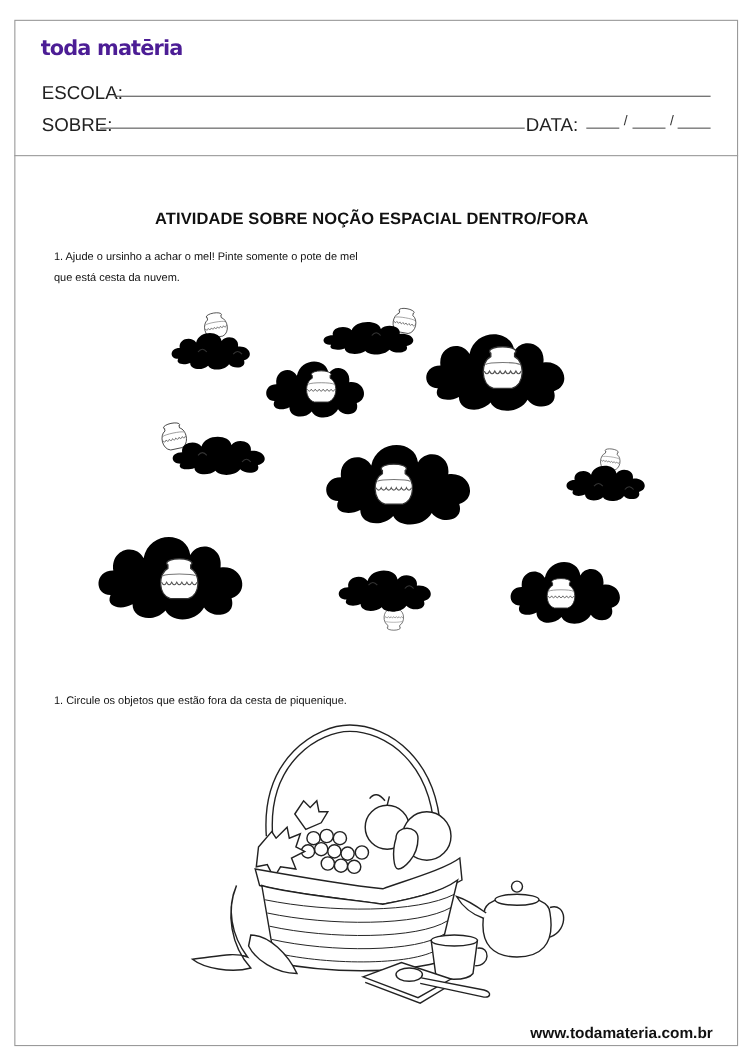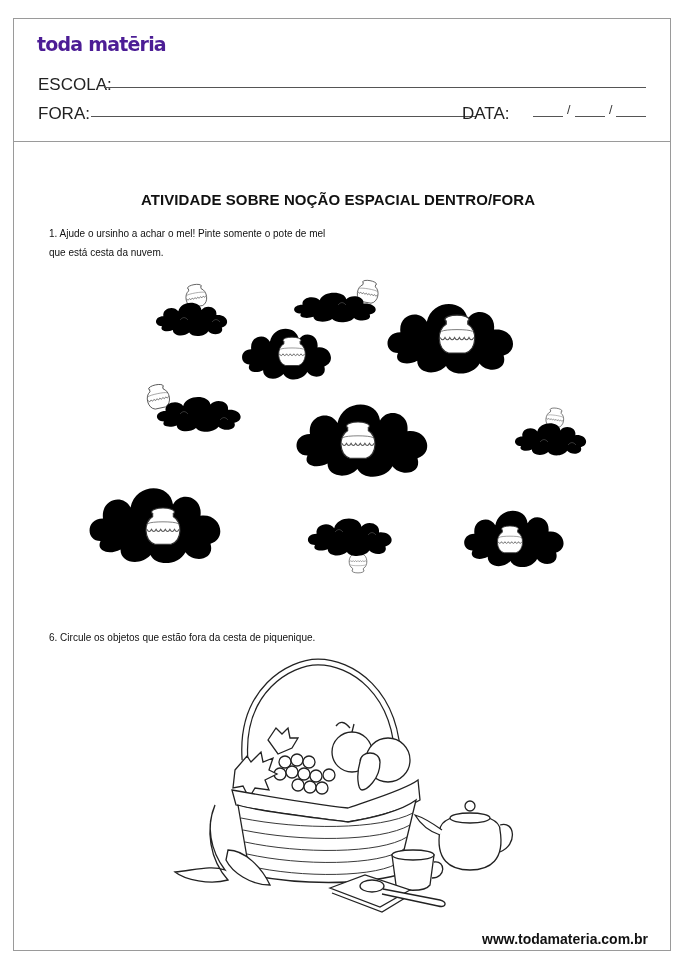--- a/index.html
+++ b/index.html
@@ -24,36 +24,36 @@
 <body>
 
 <div class="sheet"></div>
 <div class="header-divider"></div>
 
 <div class="logo">toda matēria</div>
 
 <span class="field-label" style="left:38px; top:75px;">ESCOLA:</span>
 <div class="rule" style="left:104px; top:87px; width:542px;"></div>
 
-<span class="field-label" style="left:38px; top:104px;">FORA:</span>
+<span class="field-label" style="left:38px; top:104px;">SOBRE:</span>
 <div class="rule" style="left:91px; top:116px; width:386px;"></div>
 
-<span class="field-label" style="left:462px; top:104px;">DATA:</span>
+<span class="field-label" style="left:478px; top:104px;">DATA:</span>
 <div class="rule" style="left:533px; top:116px; width:30px;"></div>
 <span class="slash" style="left:567px; top:103px;">/</span>
 <div class="rule" style="left:575px; top:116px; width:30px;"></div>
 <span class="slash" style="left:609px; top:103px;">/</span>
 <div class="rule" style="left:616px; top:116px; width:30px;"></div>
 
 <div class="title">ATIVIDADE SOBRE NOÇÃO ESPACIAL DENTRO/FORA</div>
 
 <div class="q" style="top:224px;">1. Ajude o ursinho a achar o mel! Pinte somente o pote de mel</div>
 <div class="q" style="top:243px;">que está cesta da nuvem.</div>
 
-<div class="q" style="top:628px;">6. Circule os objetos que estão fora da cesta de piquenique.</div>
+<div class="q" style="top:628px;">1. Circule os objetos que estão fora da cesta de piquenique.</div>
 
 <div class="footer">www.todamateria.com.br</div>
 
 <svg class="art" width="685" height="967" viewBox="0 0 685 967">
   <defs>
     <g id="pot">
       <ellipse cx="0" cy="-13" rx="10" ry="3.5" fill="#fff" stroke="#333" stroke-width="1"></ellipse>
       <path d="M-9,-12 L-9,-9 C-17,-5 -17,12 -7,15 L7,15 C17,12 17,-5 9,-9 L9,-12" fill="#fff" stroke="#333" stroke-width="1"></path>
       <path d="M-13,-3 C-10,-5 10,-5 13,-3" fill="none" stroke="#777" stroke-width="0.8"></path>
       <path d="M-14,2 q2,4 4,0 q2,4 4,0 q2,4 4,0 q2,4 4,0 q2,4 4,0 q2,4 4,0 q2,4 4,0" fill="none" stroke="#555" stroke-width="0.9"></path>

